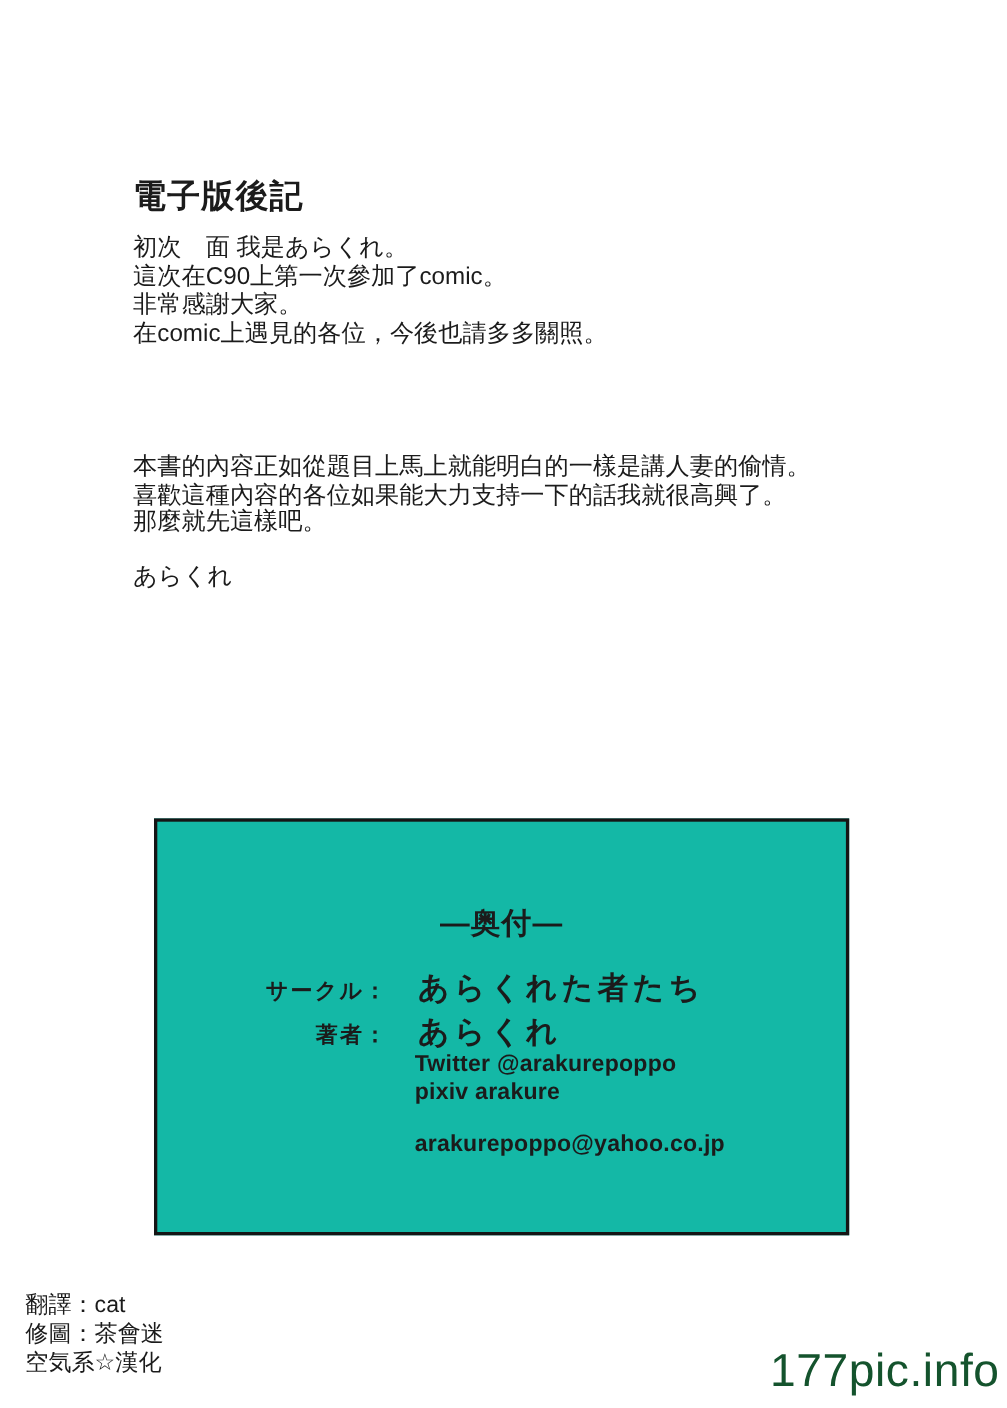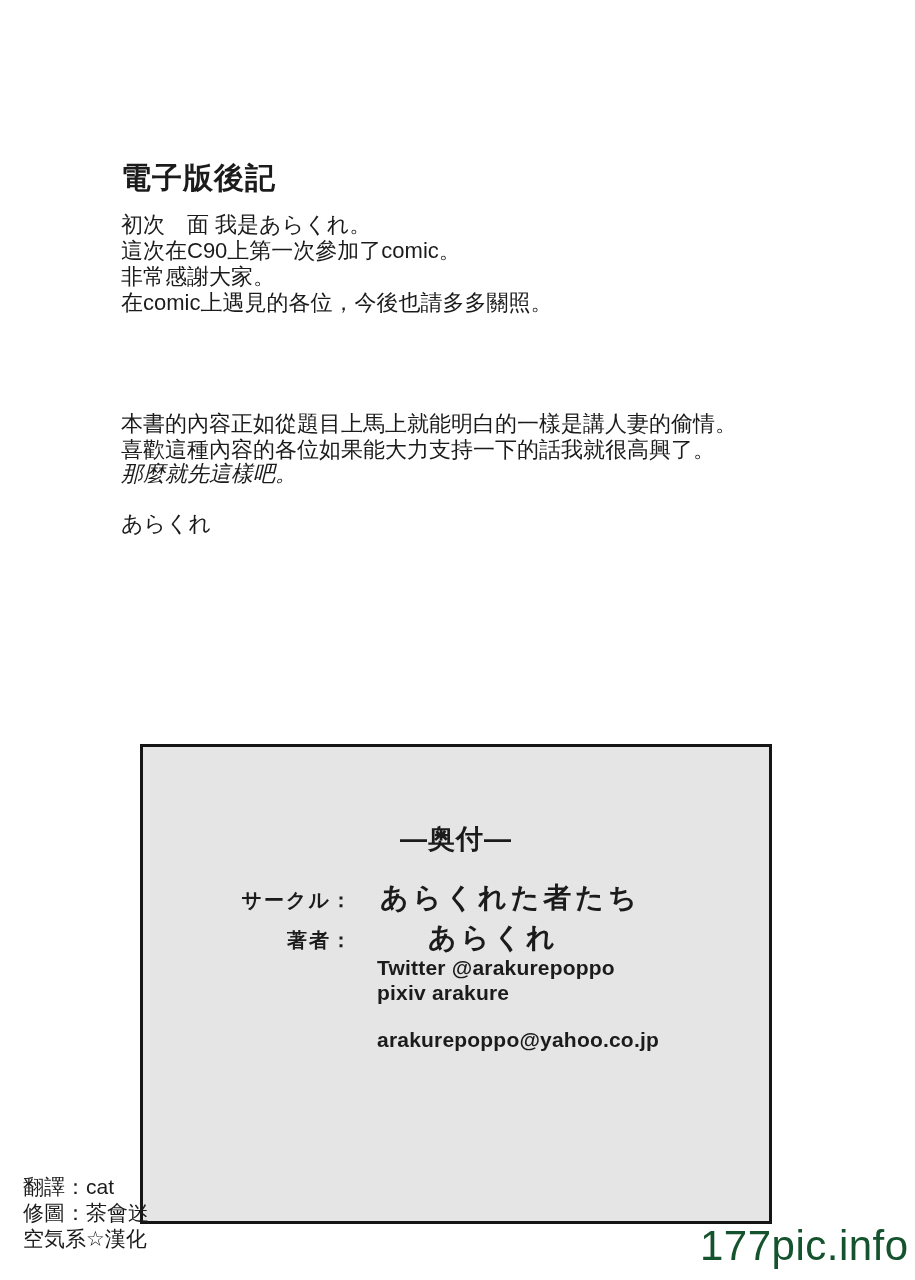--- a/index.html
+++ b/index.html
@@ -25,54 +25,54 @@
   }
   .para {
     position: absolute;
     left: 121px;
     font-size: 22px;
     line-height: 26px;
     white-space: nowrap;
   }
   .p1 { top: 212px; }
   .p2 { top: 389px; margin-top: 22px; }
-  .p3 { top: 461px; font-style: italic; }
+  .p3 { top: 461px; }
   .sig { top: 511px; }
 
   
   .colophon {
     position: absolute;
     left: 140px;
     top: 744px;
     width: 632px;
-    height: 480px;
+    height: 379px;
     border: 3px solid #151515;
     box-sizing: border-box;
-    background: #e5e5e5;
+    background: #14b8a6;
   }
   .colophon-header {
     position: absolute;
     top: 74px;
     left: 0;
     width: 100%;
     text-align: center;
     font-size: 27px;
     font-weight: 700;
     letter-spacing: 1px;
   }
   .colophon-row {
     position: absolute;
     left: 0;
     width: 100%;
     display: flex;
     align-items: baseline;
     font-family: "Liberation Serif", "DejaVu Serif", serif;
   }
   .row-circle { top: 132px; }
-  .row-author { top: 172px; gap: 48px; }
+  .row-author { top: 172px; }
   .colophon-label {
     flex: 0 0 210px;
     text-align: right;
     font-size: 20px;
     font-weight: 600;
     letter-spacing: 2px;
   }
   .colophon-value {
     margin-left: 27px;
     font-size: 28px;

